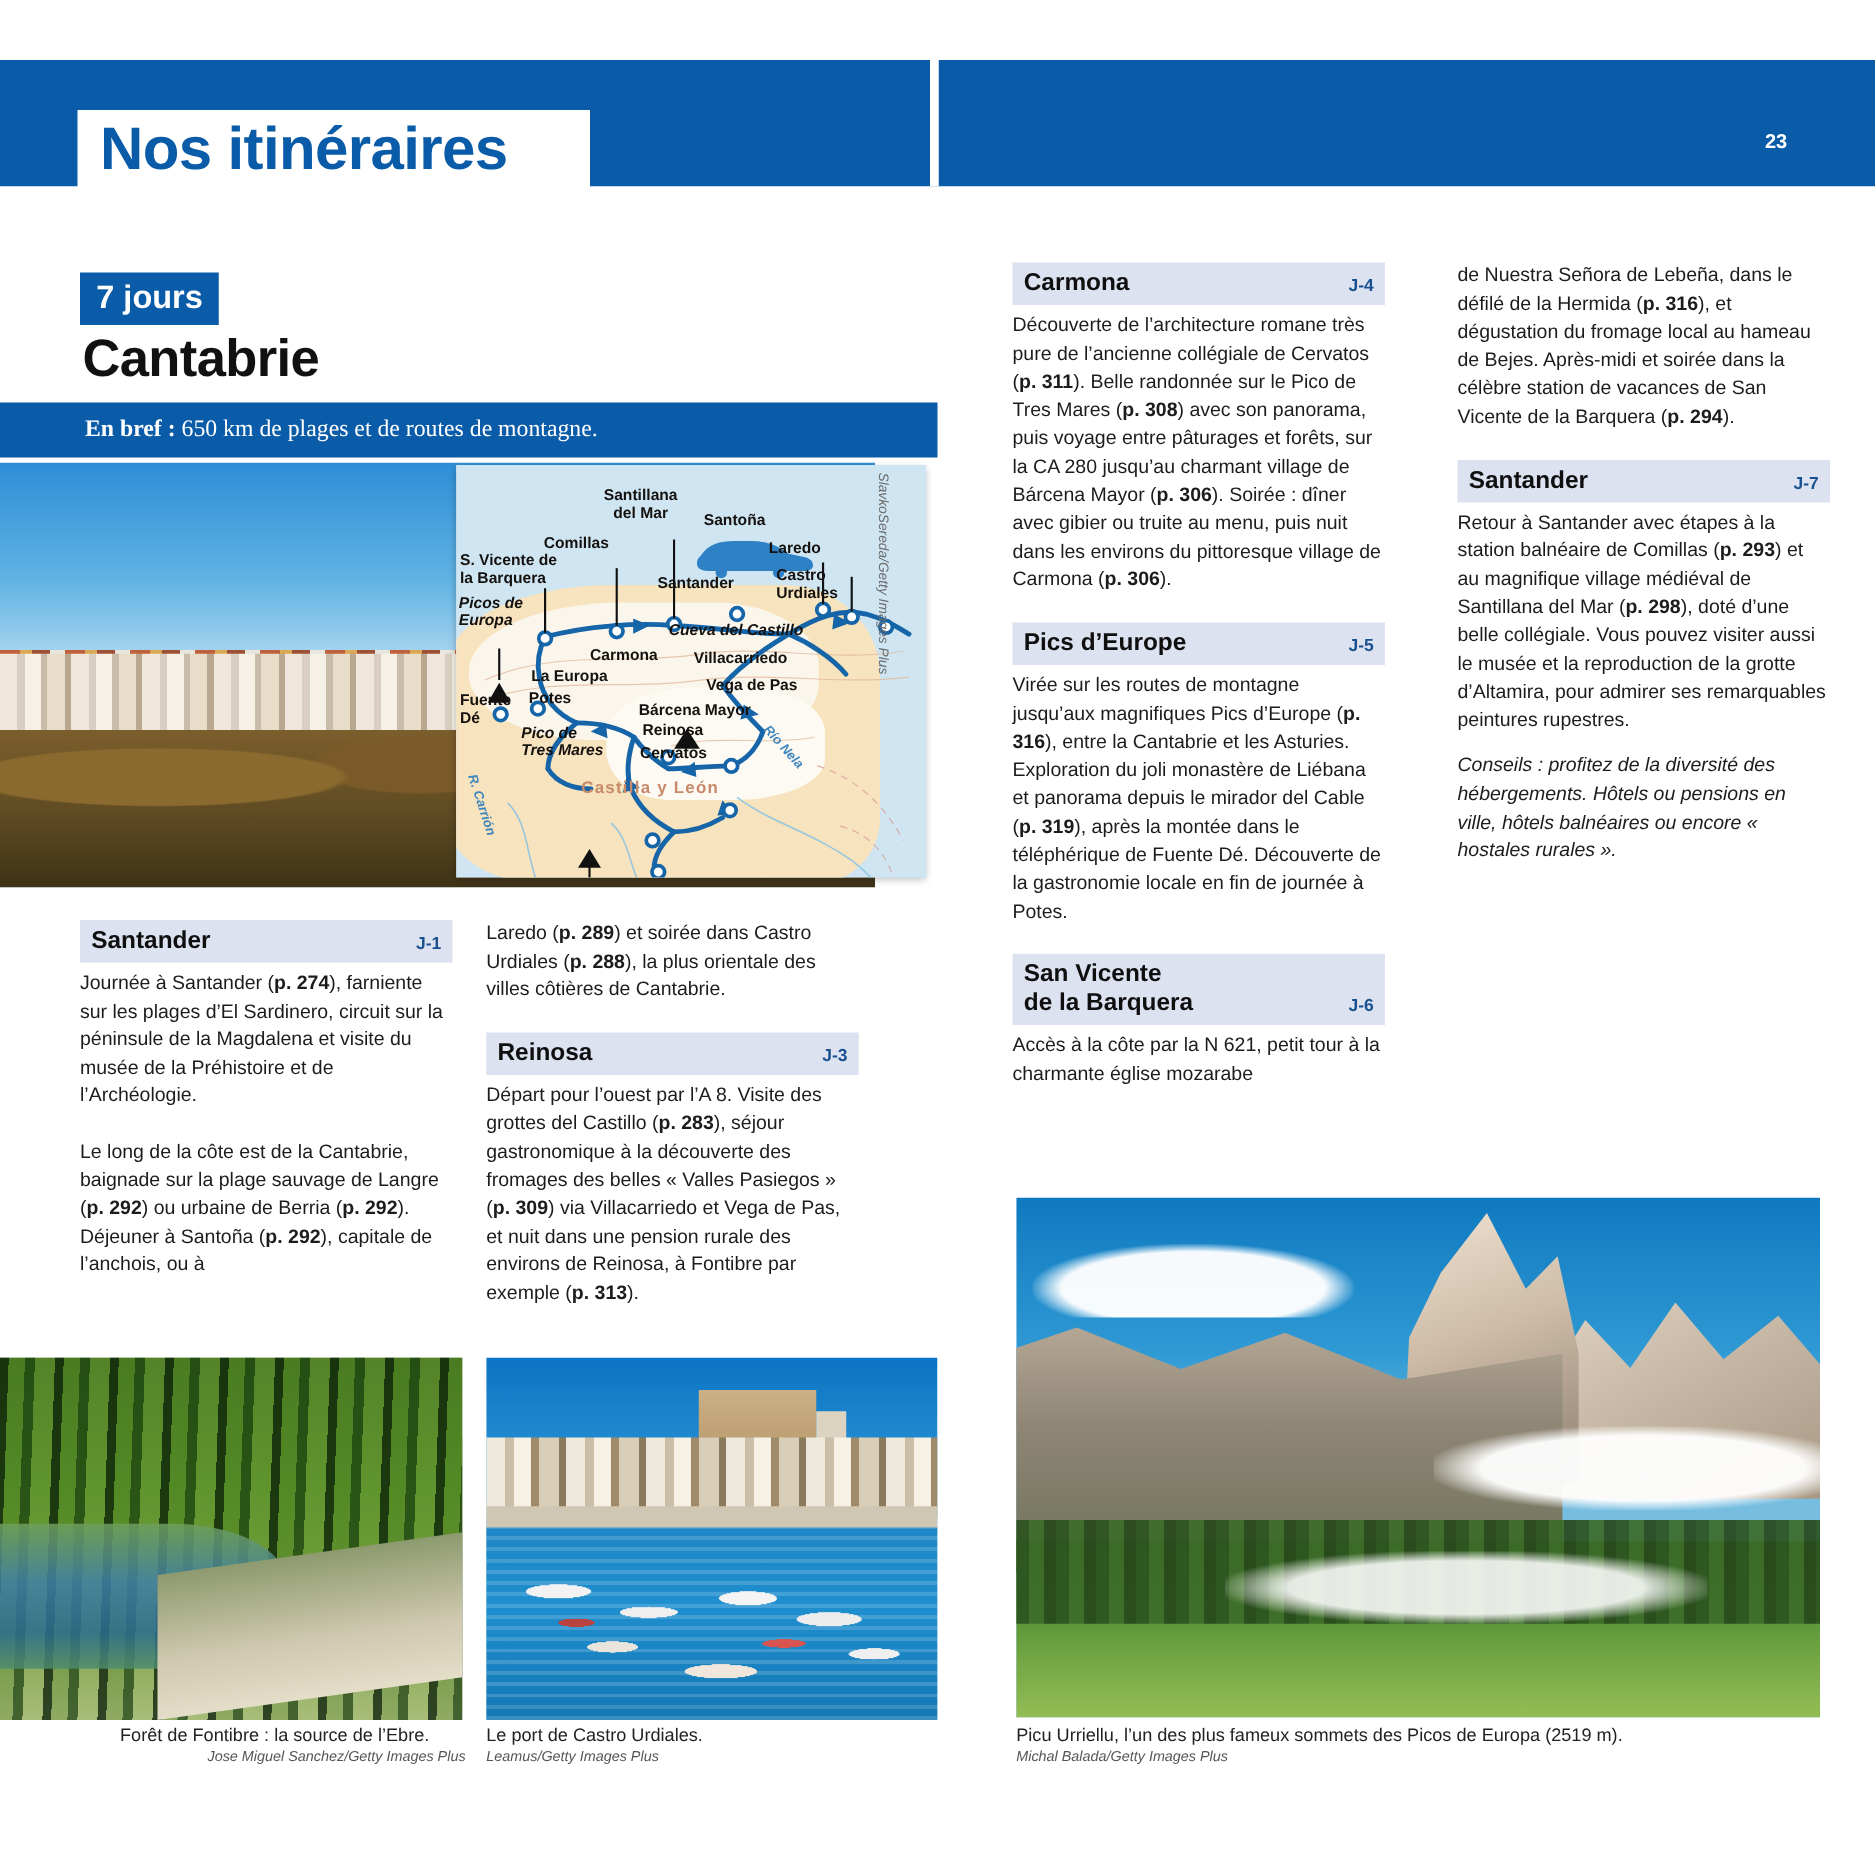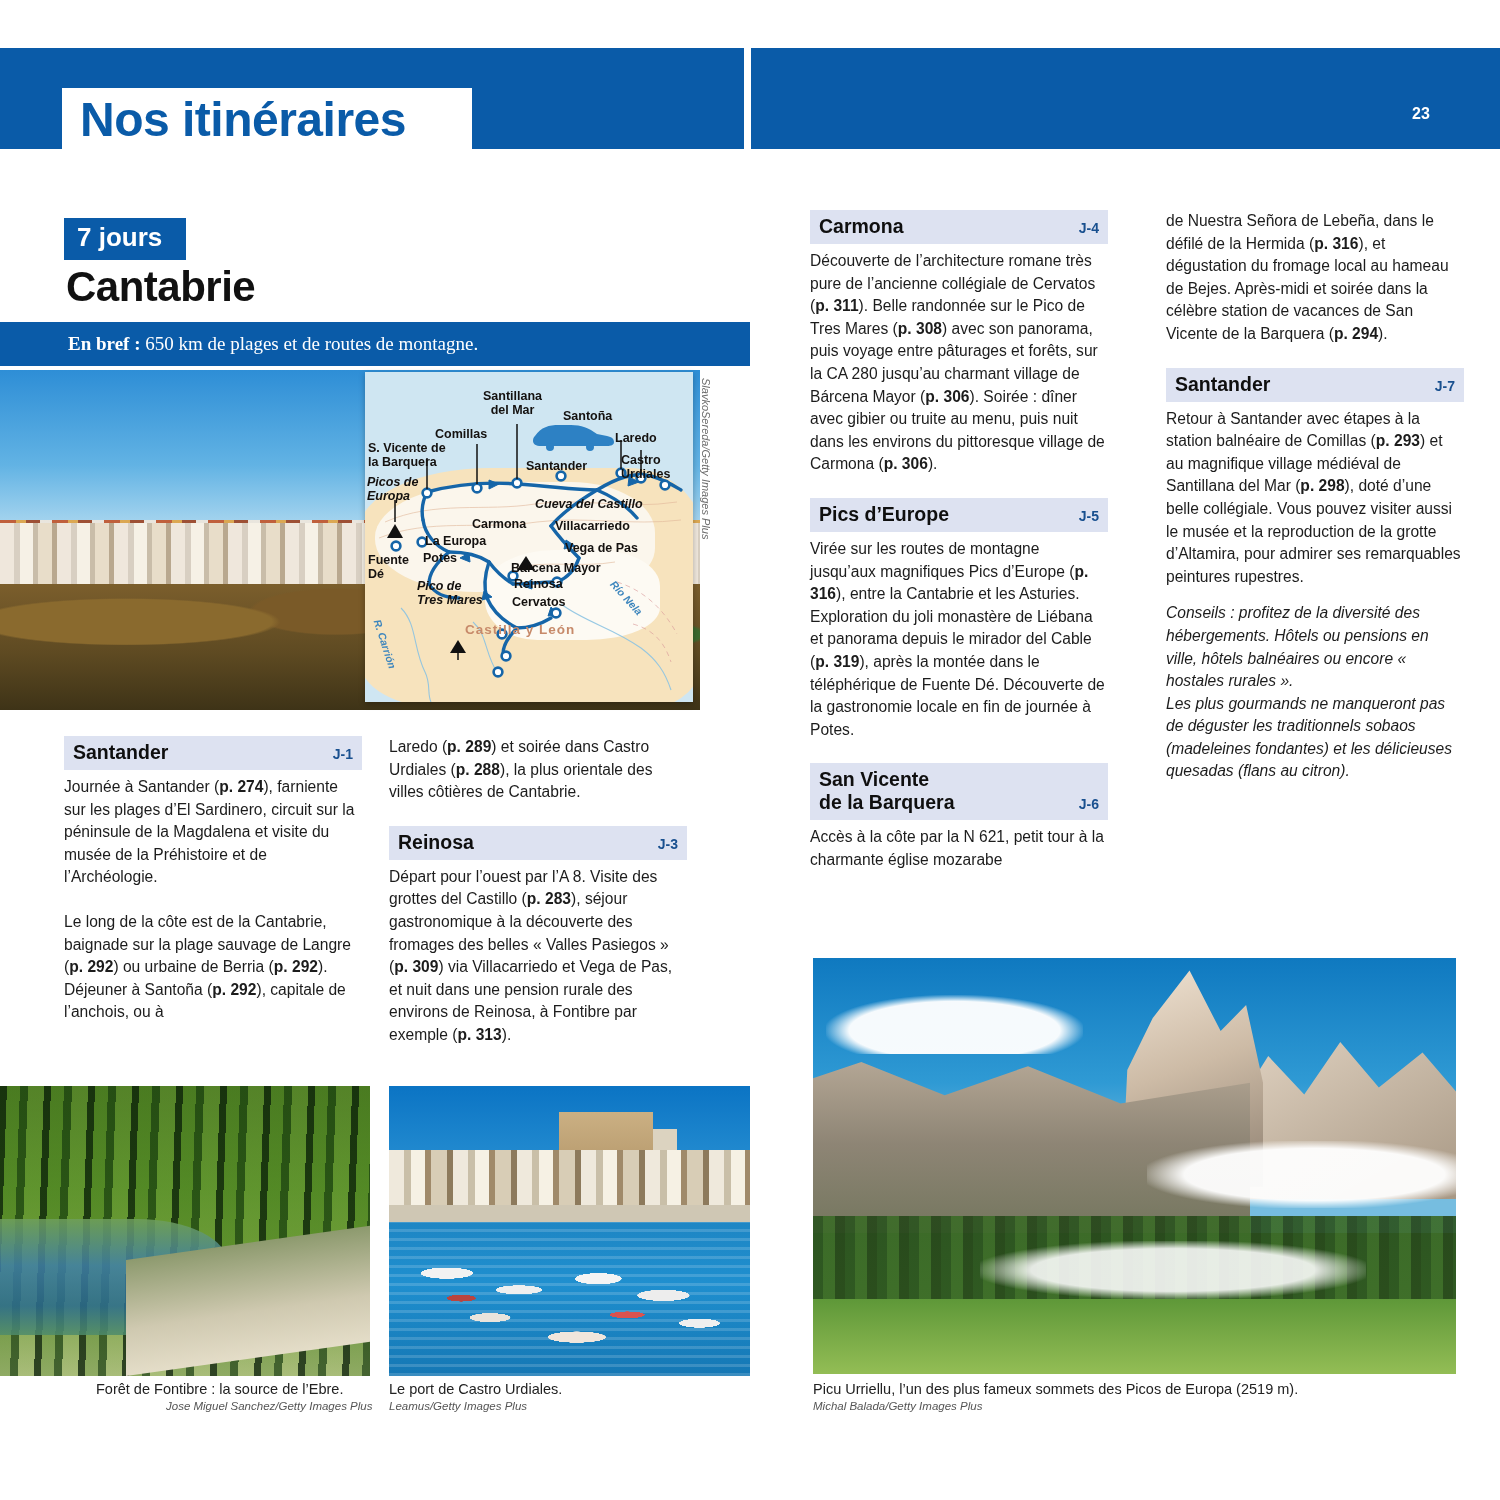--- a/index.html
+++ b/index.html
@@ -38,21 +38,21 @@
   .hdr-page {
     position: absolute; left: 1412px; top: 105px;
     font-size: 16px; font-weight: 700; color: #ffffff;
   }
 
   
   .days-badge {
     position: absolute; left: 64px; top: 218px;
     background: #0a5ba8; color: #fff;
     font-size: 26px; font-weight: 700;
-    padding: 4px 24px 7px 13px;
+    padding: 4px 13px 7px 13px;
   }
   .region-title {
     position: absolute; left: 66px; top: 263px;
     font-size: 42px; font-weight: 700; color: #111111;
     letter-spacing: -0.5px;
   }
   .brief-band {
     position: absolute; left: 0; top: 322px; width: 750px; height: 44px;
     background: #0a5ba8;
   }
@@ -89,21 +89,21 @@
     position: absolute; left: 0; top: 63%; width: 100%; height: 37%;
     background:
       radial-gradient(ellipse at 18% 30%, #8a6a2e 0 18%, transparent 19%),
       radial-gradient(ellipse at 48% 22%, #7a5a28 0 16%, transparent 17%),
       radial-gradient(ellipse at 78% 40%, #3c6a2e 0 20%, transparent 21%),
       linear-gradient(#7b5e2c 0%, #5e4a22 55%, #3e3317 100%);
   }
 
   
   .map {
-    position: absolute; left: 365px; top: 372px; width: 328px; height: 330px;
+    position: absolute; left: 365px; top: 372px; width: 376px; height: 330px;
     background: #cde7f4;
     box-shadow: 0 2px 6px rgba(0,0,0,.28);
     overflow: hidden;
     font-family: "Liberation Sans", sans-serif;
   }
   .map .sea { position:absolute; inset:0; background:#cfe6f2; }
   .map .land {
     position: absolute; left: -6px; top: 96px; width: 345px; height: 240px;
     background: #f7e3bd;
     border-radius: 38% 22% 16% 24% / 26% 30% 22% 20%;
@@ -468,21 +468,20 @@
 
   <div class="col c4">
     <p class="body-p">de Nuestra Señora de Lebeña, dans le défilé de la Hermida (<b>p. 316</b>), et dégustation du fromage local au hameau de Bejes. Après-midi et soirée dans la célèbre station de vacances de San Vicente de la Barquera (<b>p. 294</b>).</p>
 
     <div class="sec-head">
       <h3>Santander</h3>
       <span class="code">J-7</span>
     </div>
     <p class="body-p tight">Retour à Santander avec étapes à la station balnéaire de Comillas (<b>p. 293</b>) et au magnifique village médiéval de Santillana del Mar (<b>p. 298</b>), doté d’une belle collégiale. Vous pouvez visiter aussi le musée et la reproduction de la grotte d’Altamira, pour admirer ses remarquables peintures rupestres.</p>
     <p class="body-p it tight">Conseils : profitez de la diversité des hébergements. Hôtels ou pensions en ville, hôtels balnéaires ou encore « hostales rurales ».</p>
-    <p class="body-p it">Les plus gourmands ne manqueront pas de déguster les traditionnels sobaos (madeleines fondantes) et les délicieuses quesadas (flans au citron).</p>
   </div>
 
   <div class="ph ph-forest">
     <div class="forest-bg"></div>
     <div class="forest-water"></div>
     <div class="forest-bank"></div>
   </div>
   <div class="ph ph-port">
     <div class="port-sky"></div>
     <div class="port-castle"></div>

